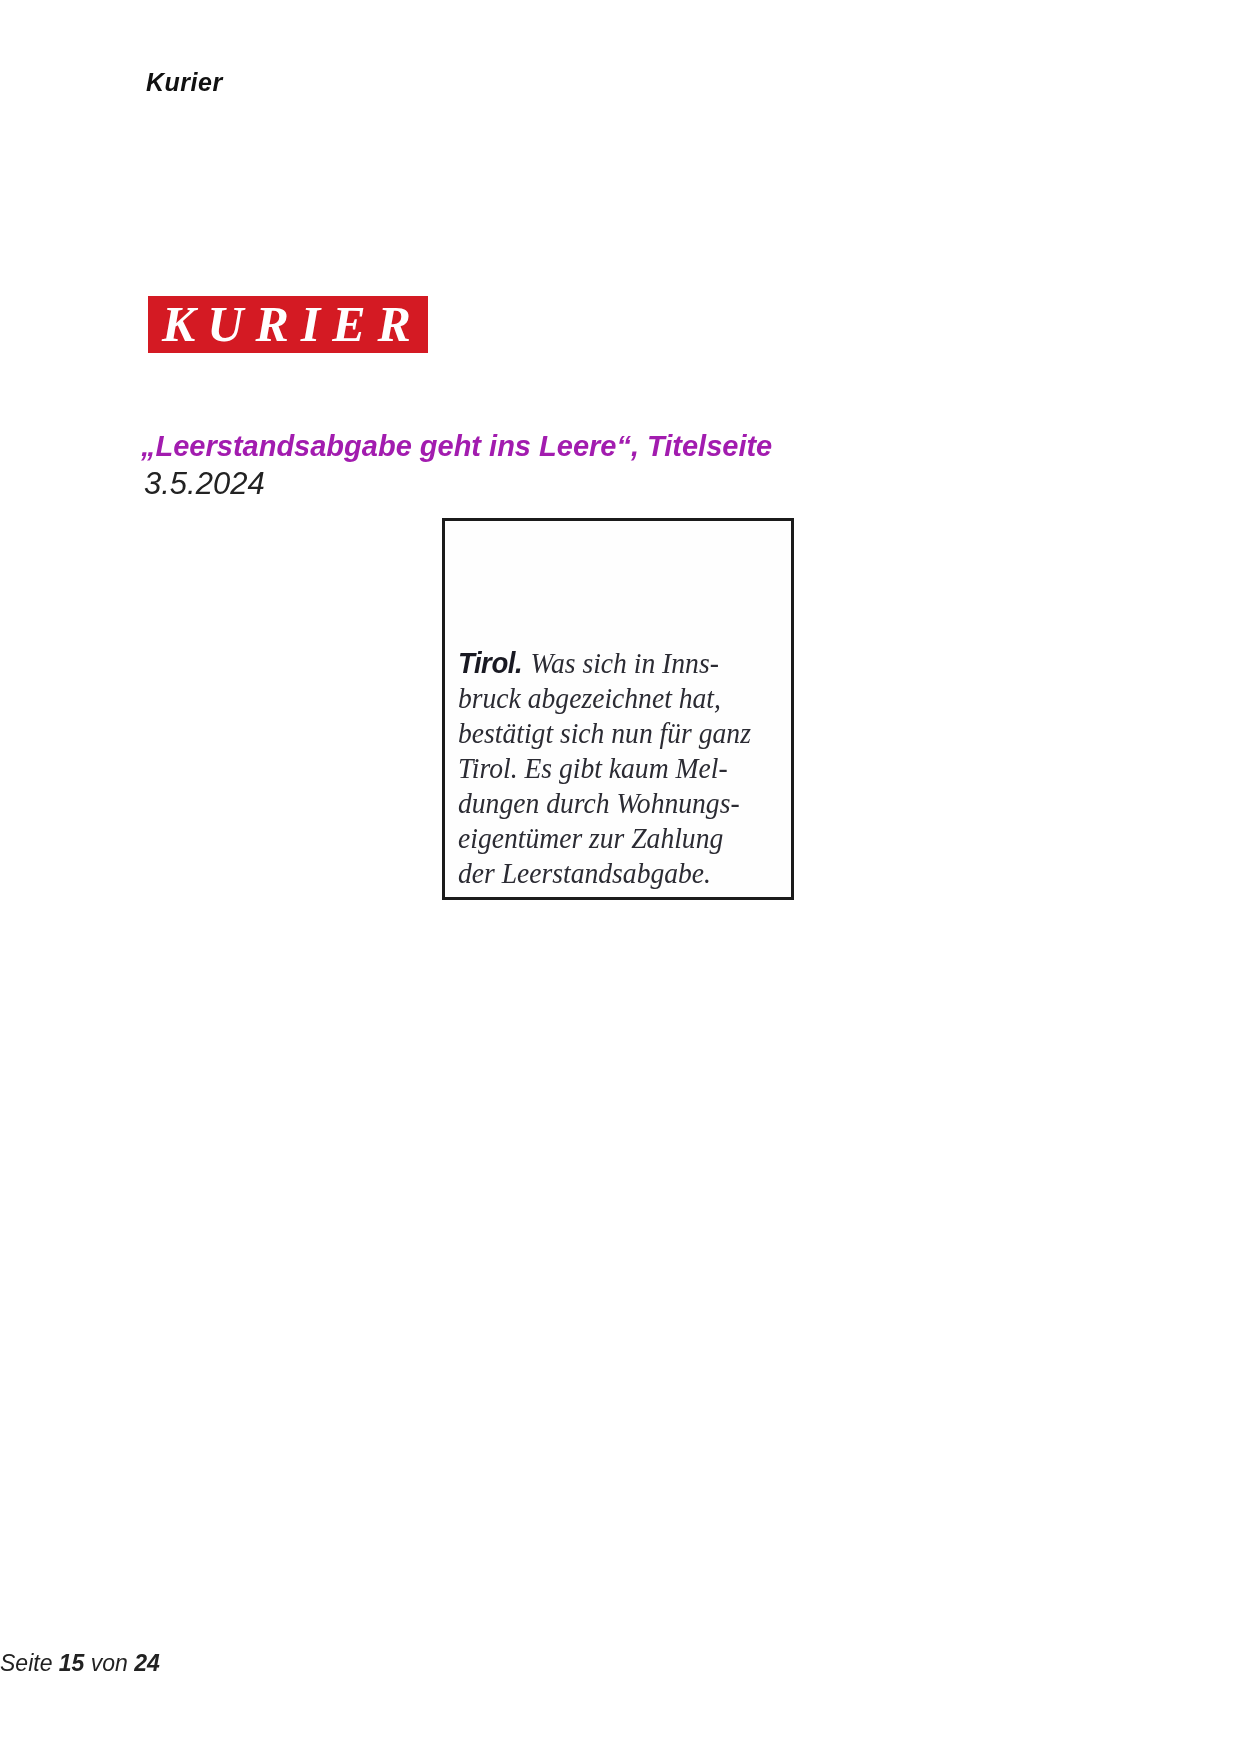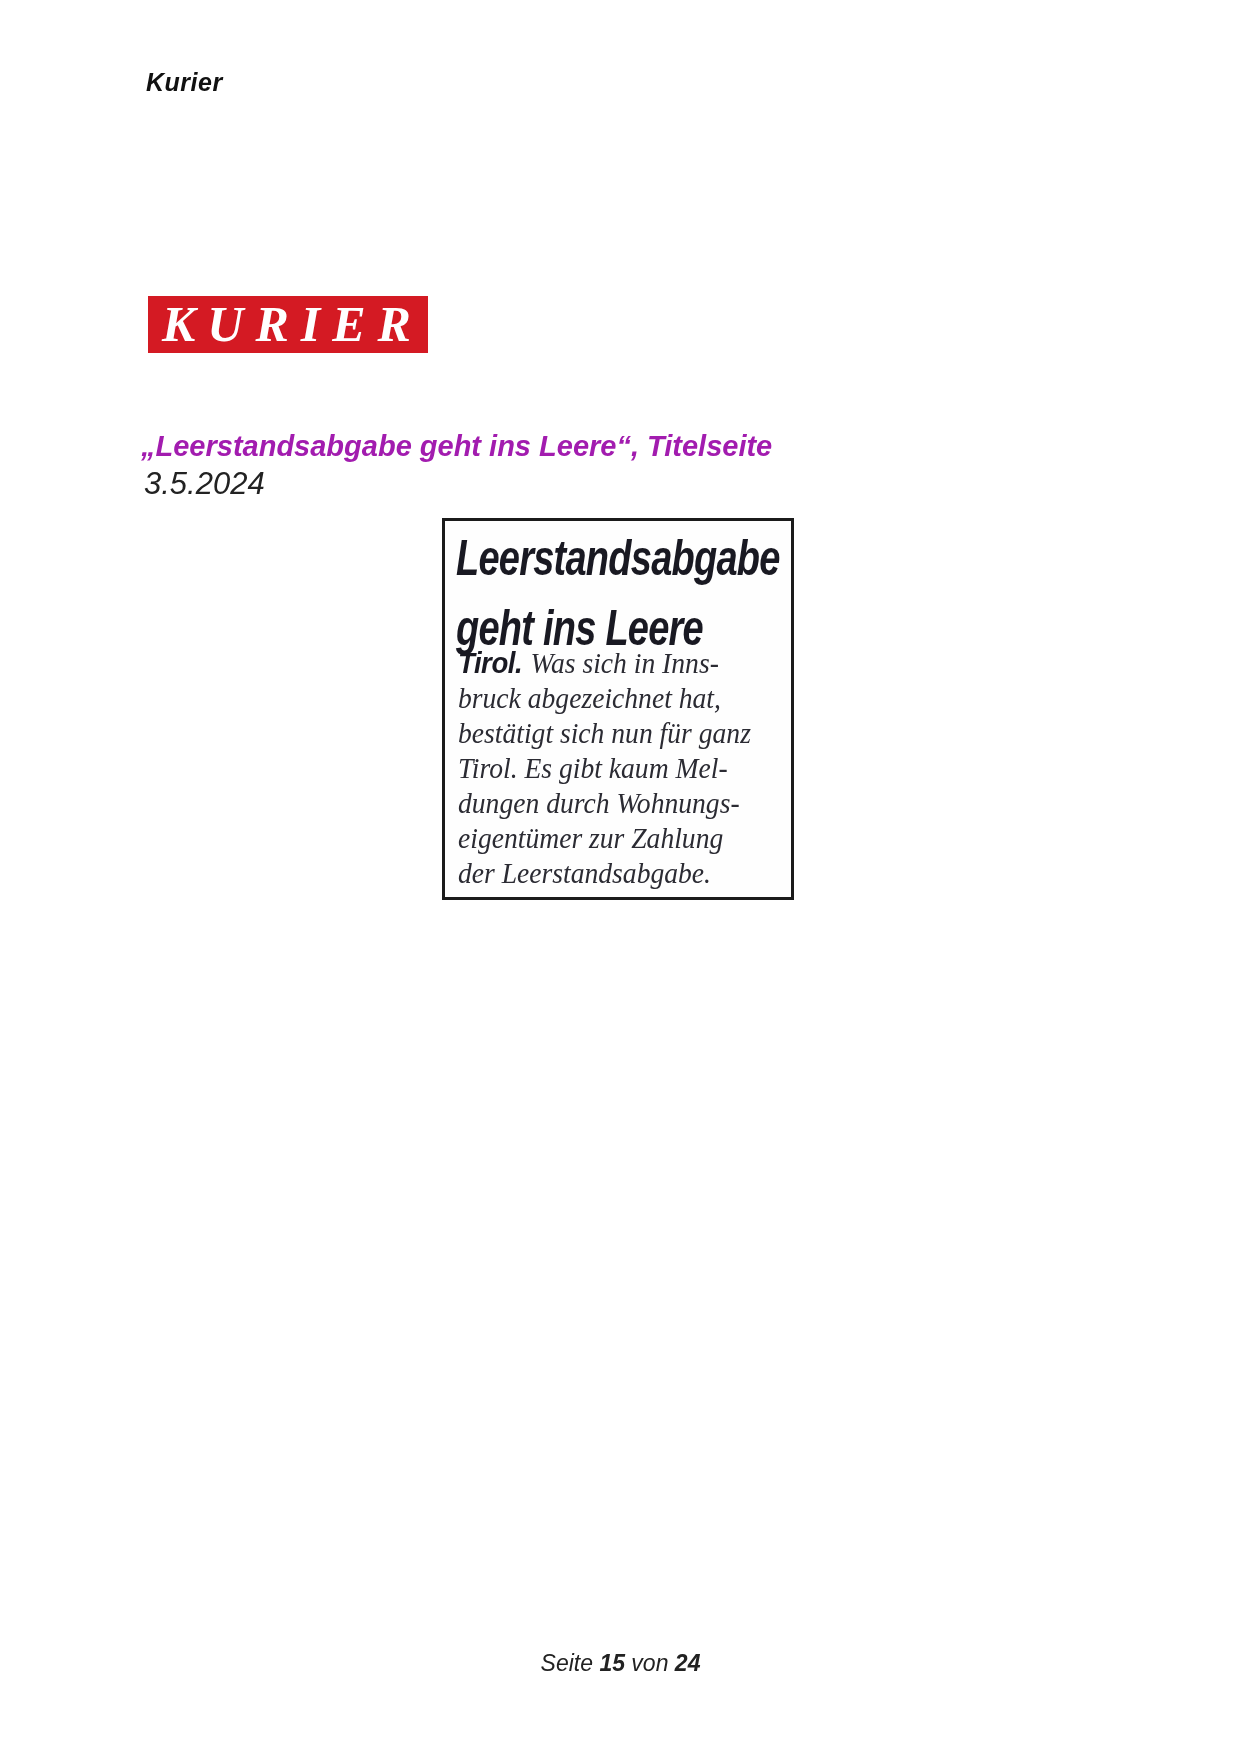--- a/index.html
+++ b/index.html
@@ -93,43 +93,39 @@
     font-weight: bold;
     color: #191922;
     margin-right: 9px;
     letter-spacing: -0.5px;
   }
 
   
   .page-footer {
     left: 0; top: 1650px;
     width: 1241px;
-    text-align: center;
+    text-align: left;
     font-size: 23px;
     color: #222222;
   }
   .page-footer .b { font-weight: bold; }
 </style>
 </head>
 <body>
 
 <div class="abs doc-header">Kurier</div>
 
 <div class="abs logo">
   <span>KURIER</span>
 </div>
 
 <div class="abs article-title">„Leerstandsabgabe geht ins Leere“, Titelseite</div>
 <div class="abs article-date">3.5.2024</div>
 
 <div class="abs clipping">
-  <div class="clip-headline">
-    <div><span class="cond">Leerstandsabgabe</span></div>
-    <div><span class="cond">geht ins Leere</span></div>
-  </div>
   <div class="clip-body">
     <div class="bodyline"><span class="lead-in">Tirol.</span><span>Was sich in Inns-</span></div>
     <div class="bodyline">bruck abgezeichnet hat,</div>
     <div class="bodyline">bestätigt sich nun für ganz</div>
     <div class="bodyline">Tirol. Es gibt kaum Mel-</div>
     <div class="bodyline">dungen durch Wohnungs-</div>
     <div class="bodyline">eigentümer zur Zahlung</div>
     <div class="bodyline">der Leerstandsabgabe.</div>
   </div>
 </div>

